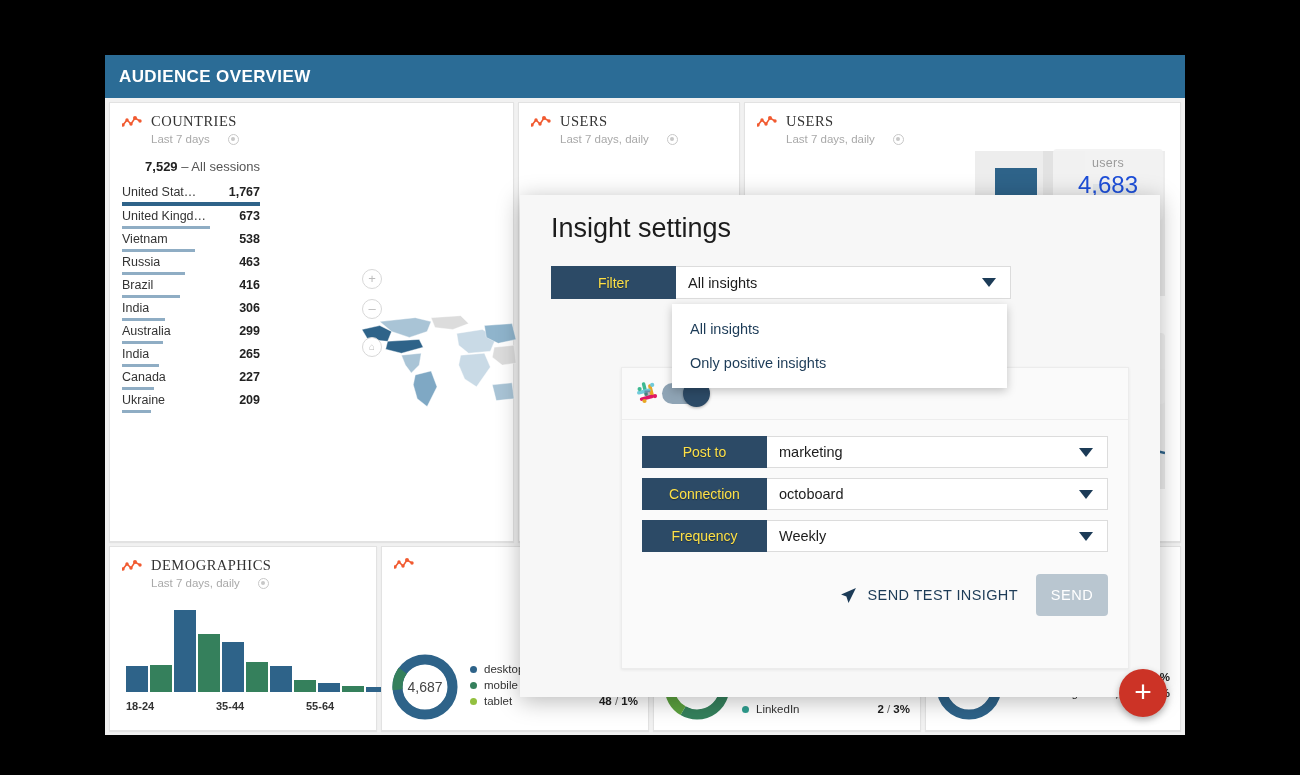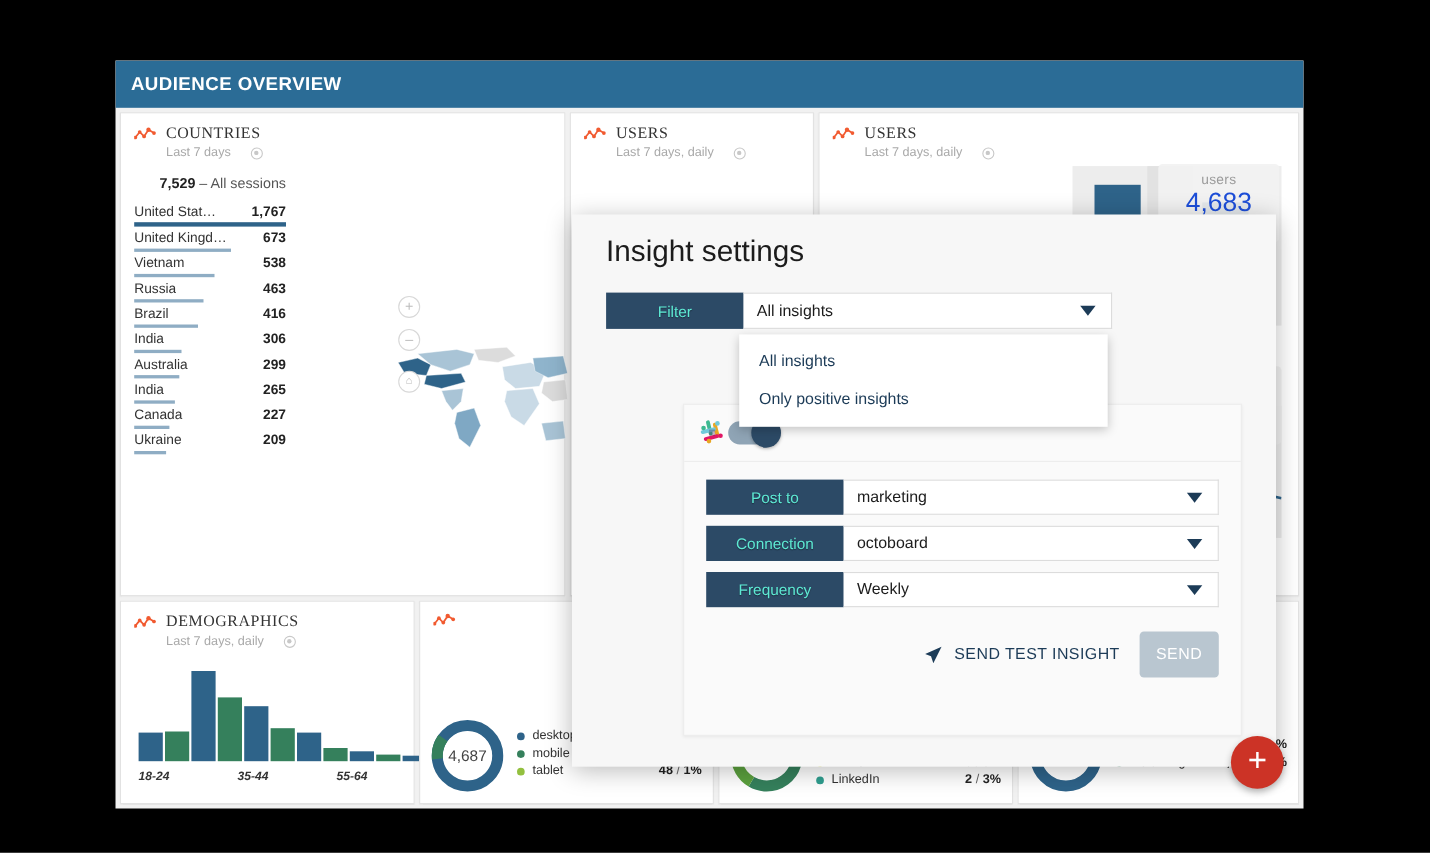--- a/index.html
+++ b/index.html
@@ -107,21 +107,21 @@
   #w-devices { left: 276px; top: 448px; width: 268px; height: 185px; }
   #w-social { left: 548px; top: 448px; width: 268px; height: 185px; }
   #w-newret { left: 820px; top: 448px; width: 256px; height: 185px; }
   .demo-chart {
     position: absolute; left: 16px; bottom: 38px;
     display: flex; align-items: flex-end; gap: 2px; height: 92px;
   }
   .demo-bar { width: 22px; }
   .demo-axis {
     position: absolute; bottom: 18px; left: 16px;
-    display: flex; font-size: 11px; color: #333; font-weight: bold; font-style: italic;
+    display: flex; font-size: 11px; color: #333; font-weight: bold;
   }
   .demo-axis span { width: 90px; }
   .donut-row {
     position: absolute; left: 0; right: 0; bottom: 10px;
     display: flex; align-items: center; padding: 0 10px;
   }
   .donut { position: relative; width: 66px; height: 66px; flex: 0 0 auto; }
   .donut .hole {
     position: absolute; inset: 11px; border-radius: 50%;
     background: #fff; display: flex; align-items: center;
@@ -156,21 +156,21 @@
   }
   .modal-title {
     font-size: 27px; color: #1c1c1c;
     padding: 18px 0 0 31px; font-weight: normal;
   }
   .field-row {
     display: flex; align-items: stretch;
     margin: 22px 0 0 31px; width: 460px; height: 33px;
   }
   .field-label {
-    background: #2c4a66; color: #5eead4; font-size: 14px;
+    background: #2c4a66; color: #fde047; font-size: 14px;
     display: flex; align-items: center; justify-content: center;
     width: 125px; flex: 0 0 auto;
     text-shadow: 0 1px 1px rgba(0,0,0,0.4);
     text-align: right;
   }
   .field-select {
     flex: 1; background: #fff; border: 1px solid #dcdcdc;
     border-left: none; display: flex; align-items: center;
     padding: 0 12px; font-size: 14.5px; color: #1c1c1c;
     position: relative;

